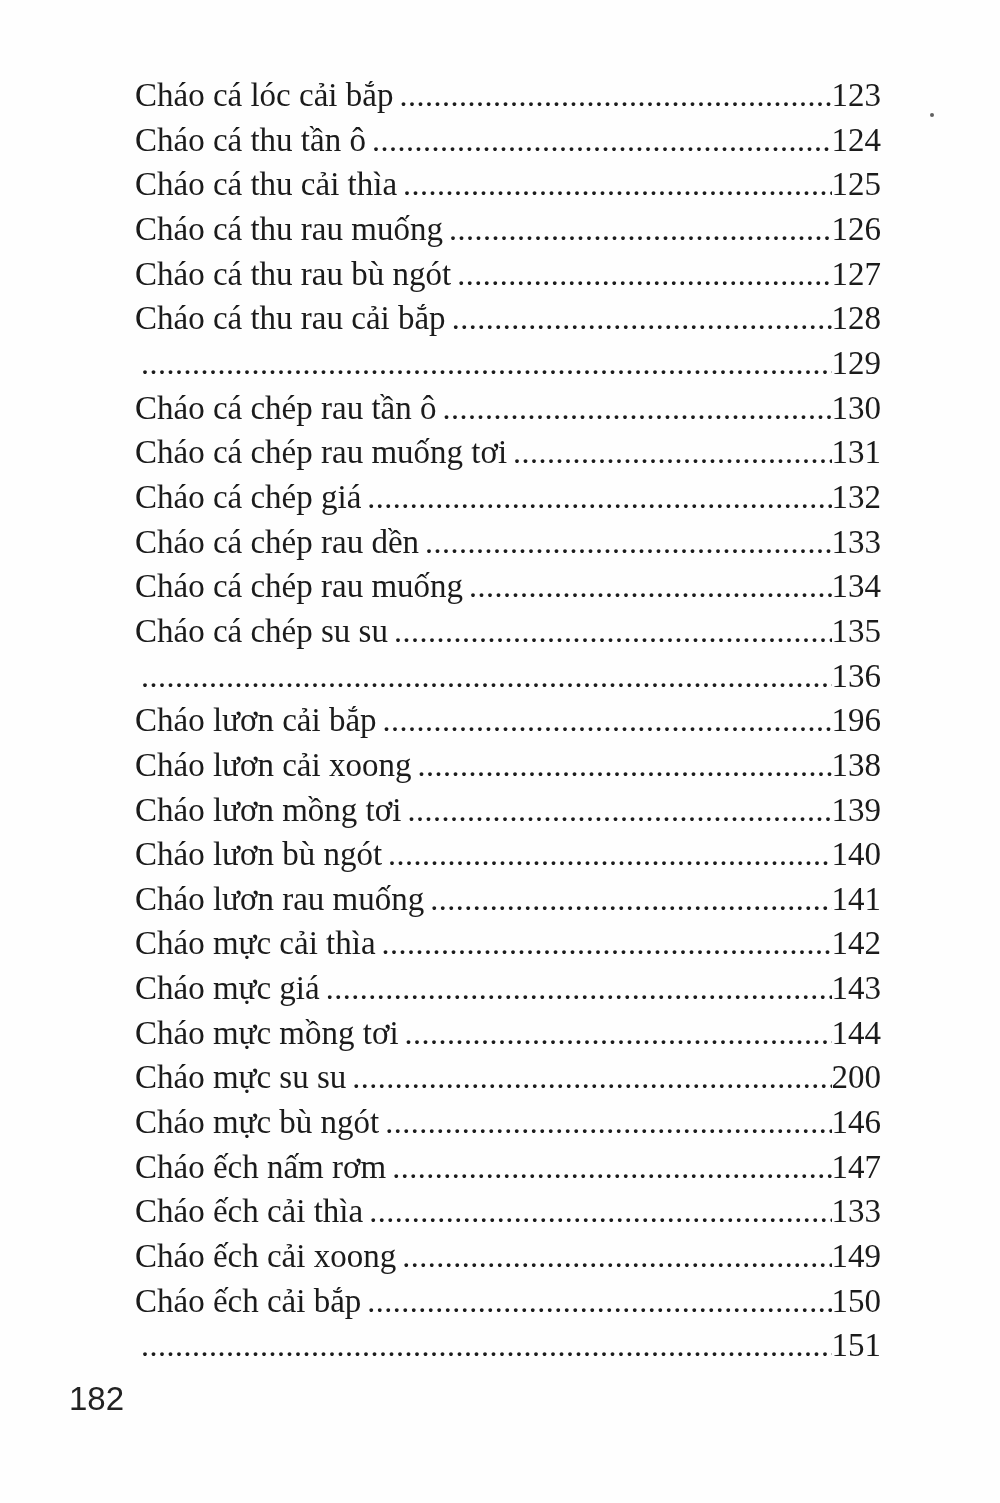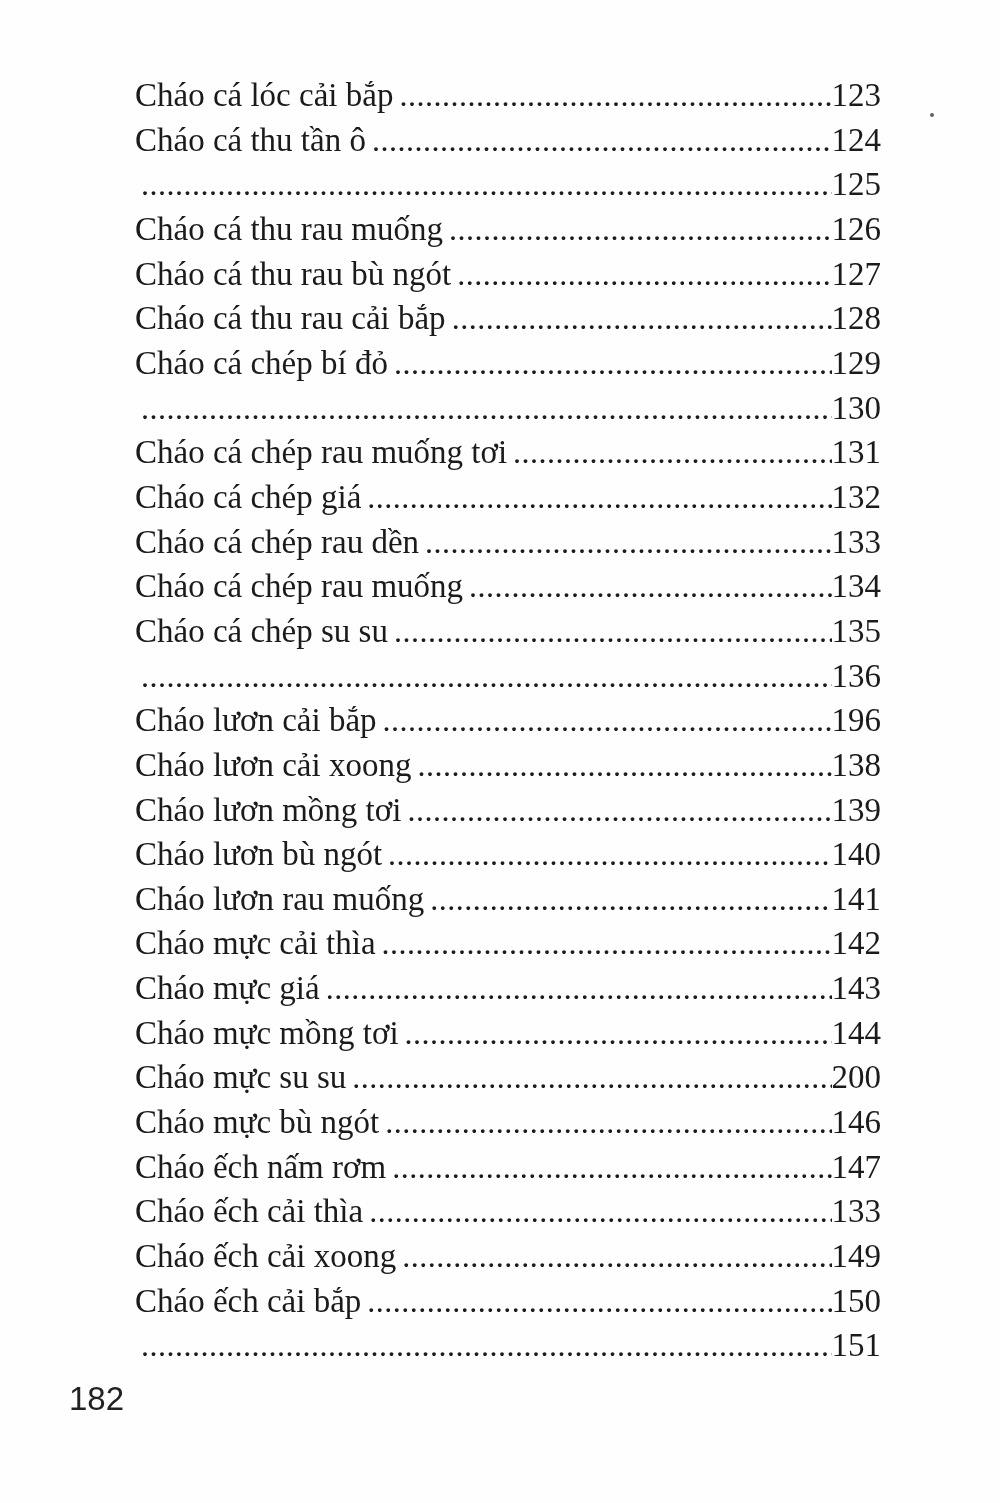--- a/index.html
+++ b/index.html
@@ -80,44 +80,45 @@
         <span class="toc-title">Cháo cá lóc cải bắp</span>
         <span class="toc-dots">............................................................................................................................................</span>
         <span class="toc-page">123</span>
       </div>
       <div class="toc-row">
         <span class="toc-title">Cháo cá thu tần ô</span>
         <span class="toc-dots">............................................................................................................................................</span>
         <span class="toc-page">124</span>
       </div>
       <div class="toc-row">
+        <span class="toc-title">Cháo cá thu cải thìa</span>
         <span class="toc-dots">............................................................................................................................................</span>
         <span class="toc-page">125</span>
       </div>
       <div class="toc-row">
         <span class="toc-title">Cháo cá thu rau muống</span>
         <span class="toc-dots">............................................................................................................................................</span>
         <span class="toc-page">126</span>
       </div>
       <div class="toc-row">
         <span class="toc-title">Cháo cá thu rau bù ngót</span>
         <span class="toc-dots">............................................................................................................................................</span>
         <span class="toc-page">127</span>
       </div>
       <div class="toc-row">
         <span class="toc-title">Cháo cá thu rau cải bắp</span>
         <span class="toc-dots">............................................................................................................................................</span>
         <span class="toc-page">128</span>
       </div>
       <div class="toc-row">
-        <span class="toc-title">Cháo cá chép bí đỏ</span>
         <span class="toc-dots">............................................................................................................................................</span>
         <span class="toc-page">129</span>
       </div>
       <div class="toc-row">
+        <span class="toc-title">Cháo cá chép rau tần ô</span>
         <span class="toc-dots">............................................................................................................................................</span>
         <span class="toc-page">130</span>
       </div>
       <div class="toc-row">
         <span class="toc-title">Cháo cá chép rau muống tơi</span>
         <span class="toc-dots">............................................................................................................................................</span>
         <span class="toc-page">131</span>
       </div>
       <div class="toc-row">
         <span class="toc-title">Cháo cá chép giá</span>

